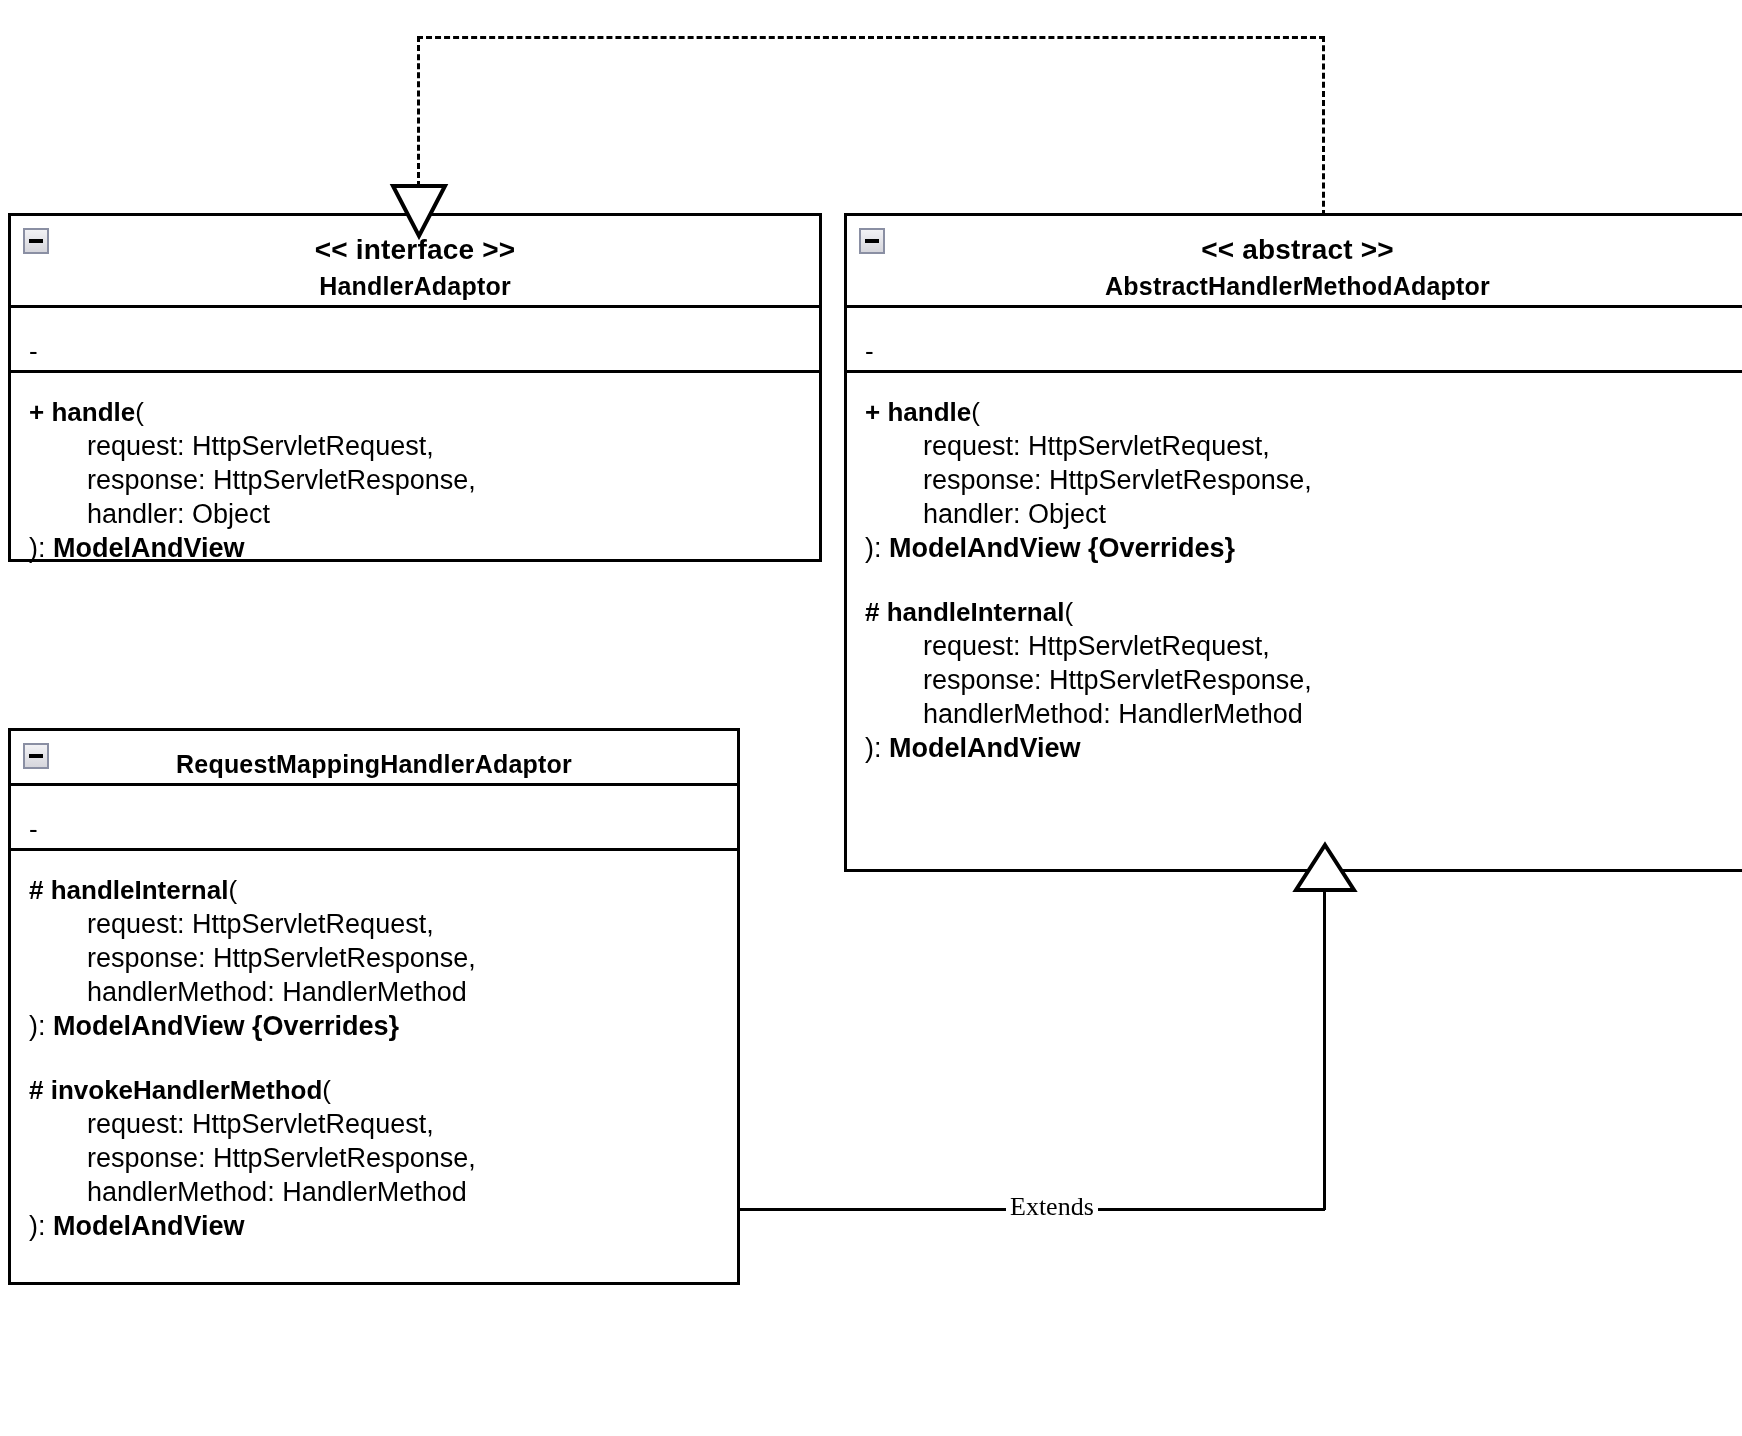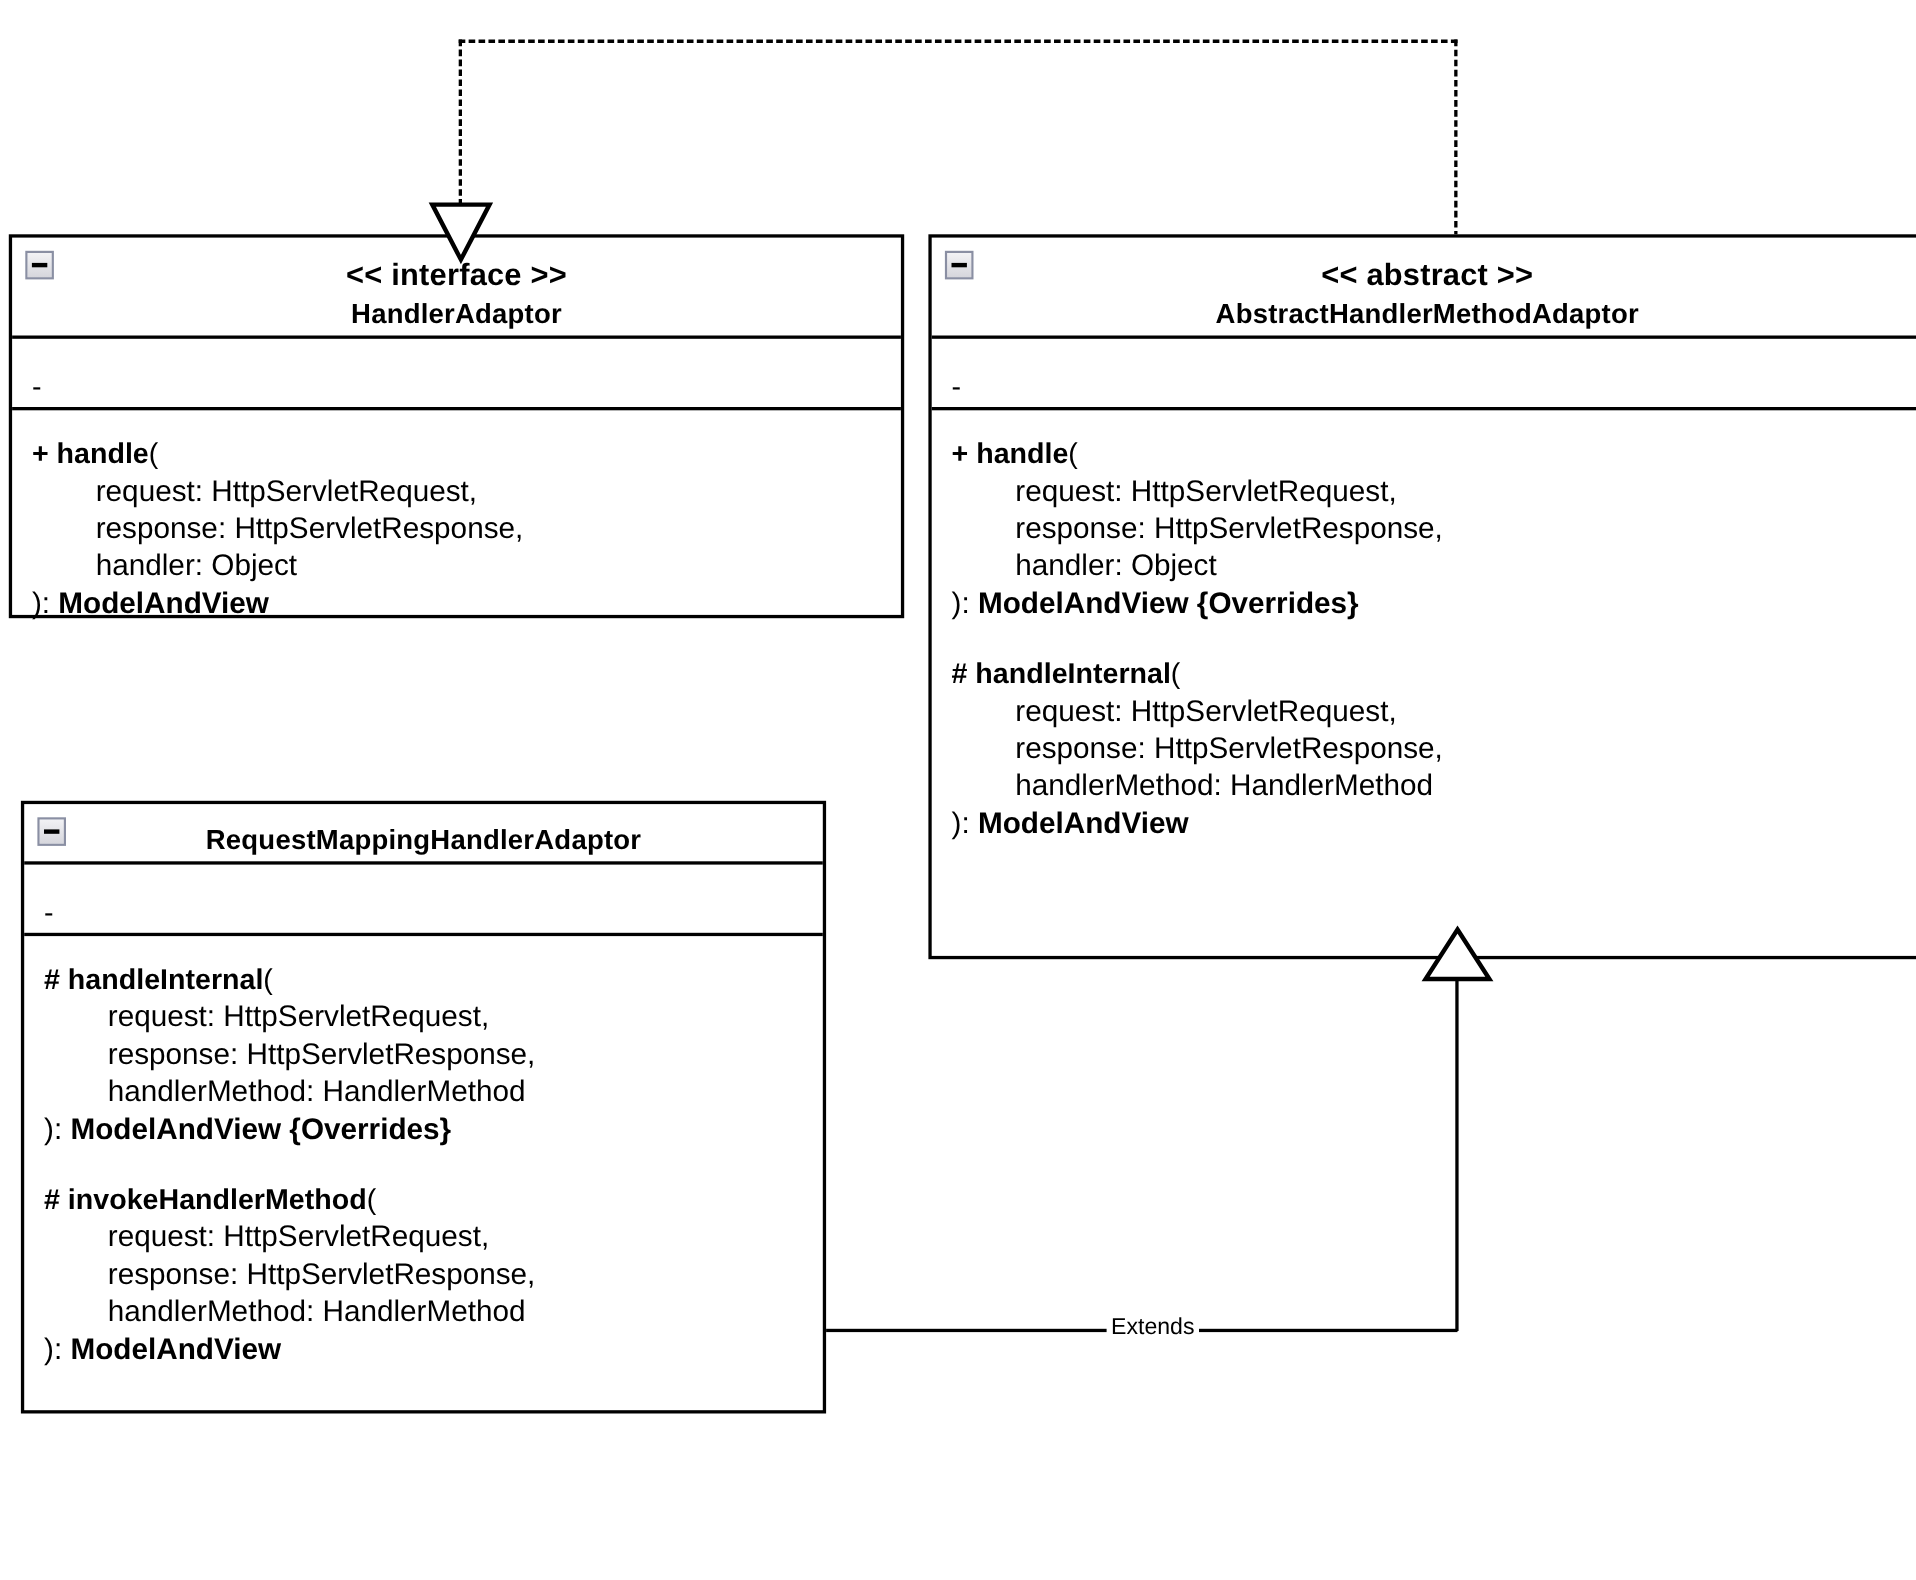--- a/index.html
+++ b/index.html
@@ -141,25 +141,26 @@
     z-index: 1;
   }
   .arrow-svg {
     position: absolute;
     z-index: 6;
     overflow: visible;
   }
   .edge-label {
     position: absolute;
     background: #ffffff;
-    font-size: 21px;
+    font-size: 26px;
     line-height: 30px;
     padding: 0 4px;
     z-index: 4;
     white-space: nowrap;
+    font-family: Liberation Serif, serif;
   }
 </style>
 </head>
 <body>
 
 <div id="canvas">
 
   <div class="edge-dashed-v" style="left:1322px; top:36px; height:180px;"></div>
   <div class="edge-dashed-h" style="left:417px; top:36px; width:908px;"></div>
   <div class="edge-dashed-v" style="left:417px; top:36px; height:151px;"></div>
@@ -231,21 +232,21 @@
           <span class="mname">handleInternal</span><span class="paren">(</span>
         </div>
         <div class="op-param">request: HttpServletRequest,</div>
         <div class="op-param">response: HttpServletResponse,</div>
         <div class="op-param">handlerMethod: HandlerMethod</div>
         <div class="op-ret"><span>): </span><span class="rtype">ModelAndView</span></div>
       </div>
     </div>
   </div>
 
-  <div class="uml-class" style="left:19px; top:728px; width:732px; height:557px;">
+  <div class="uml-class" style="left:8px; top:728px; width:732px; height:557px;">
     <div class="uml-header" style="height:55px;">
       <div class="collapse-icon">
           <span></span>
         </div>
       <div class="uml-title-wrap">
         <span class="classname">RequestMappingHandlerAdaptor</span>
       </div>
     </div>
     <div class="uml-attrs" style="height:65px;">
       <div>-</div>

